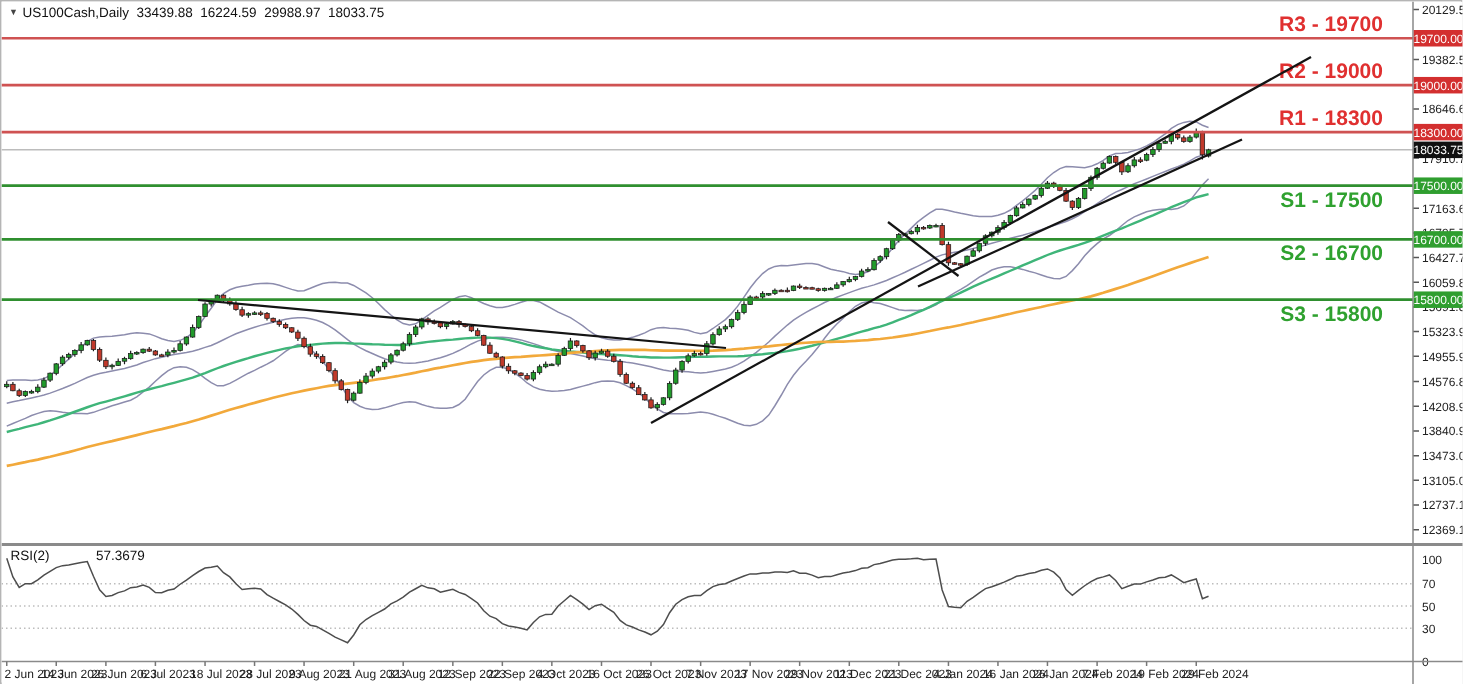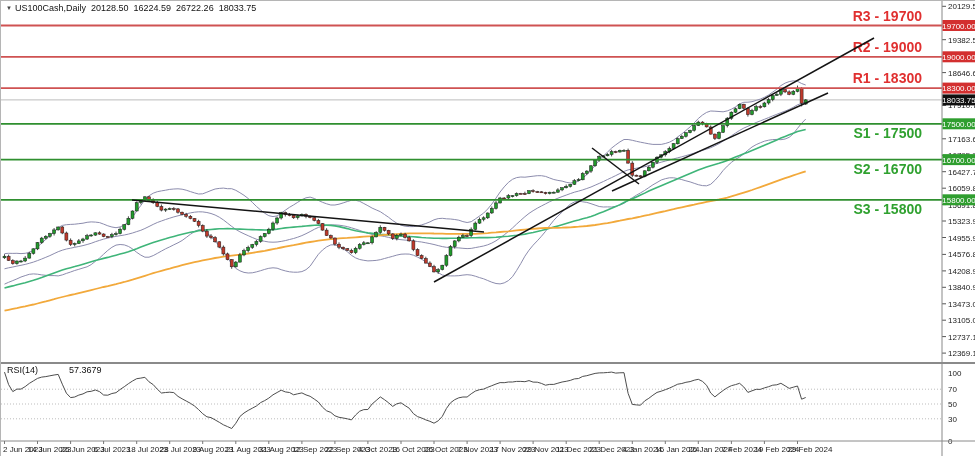--- a/index.html
+++ b/index.html
@@ -567,19 +567,19 @@
         <line x1="730.4" y1="440" x2="730.4" y2="443" stroke="#777" stroke-width="1"></line>
         <text x="720.4" y="451" font-size="8" fill="#222222">7 Feb 2024</text>
         <line x1="763.4" y1="440" x2="763.4" y2="443" stroke="#777" stroke-width="1"></line>
         <text x="753.4" y="451" font-size="8" fill="#222222">19 Feb 2024</text>
         <line x1="796.5" y1="440" x2="796.5" y2="443" stroke="#777" stroke-width="1"></line>
         <text x="786.5" y="451" font-size="8" fill="#222222">29 Feb 2024</text>
       </g>
     </svg>
 
   <div id="titlebar">
-    <span class="marker">▼</span><span>US100Cash,Daily</span><span class="v">20128.50</span><span class="v">16224.59</span><span class="v">26722.26</span><span class="v">18033.75</span>
+    <span class="marker">▼</span><span>US100Cash,Daily</span><span class="v">33439.88</span><span class="v">16224.59</span><span class="v">29988.97</span><span class="v">18033.75</span>
   </div>
 
   <div id="rsi-caption">
-    <span>RSI(14)</span><span class="v">57.3679</span>
+    <span>RSI(2)</span><span class="v">57.3679</span>
   </div>
 </div>
 
 </body></html>

